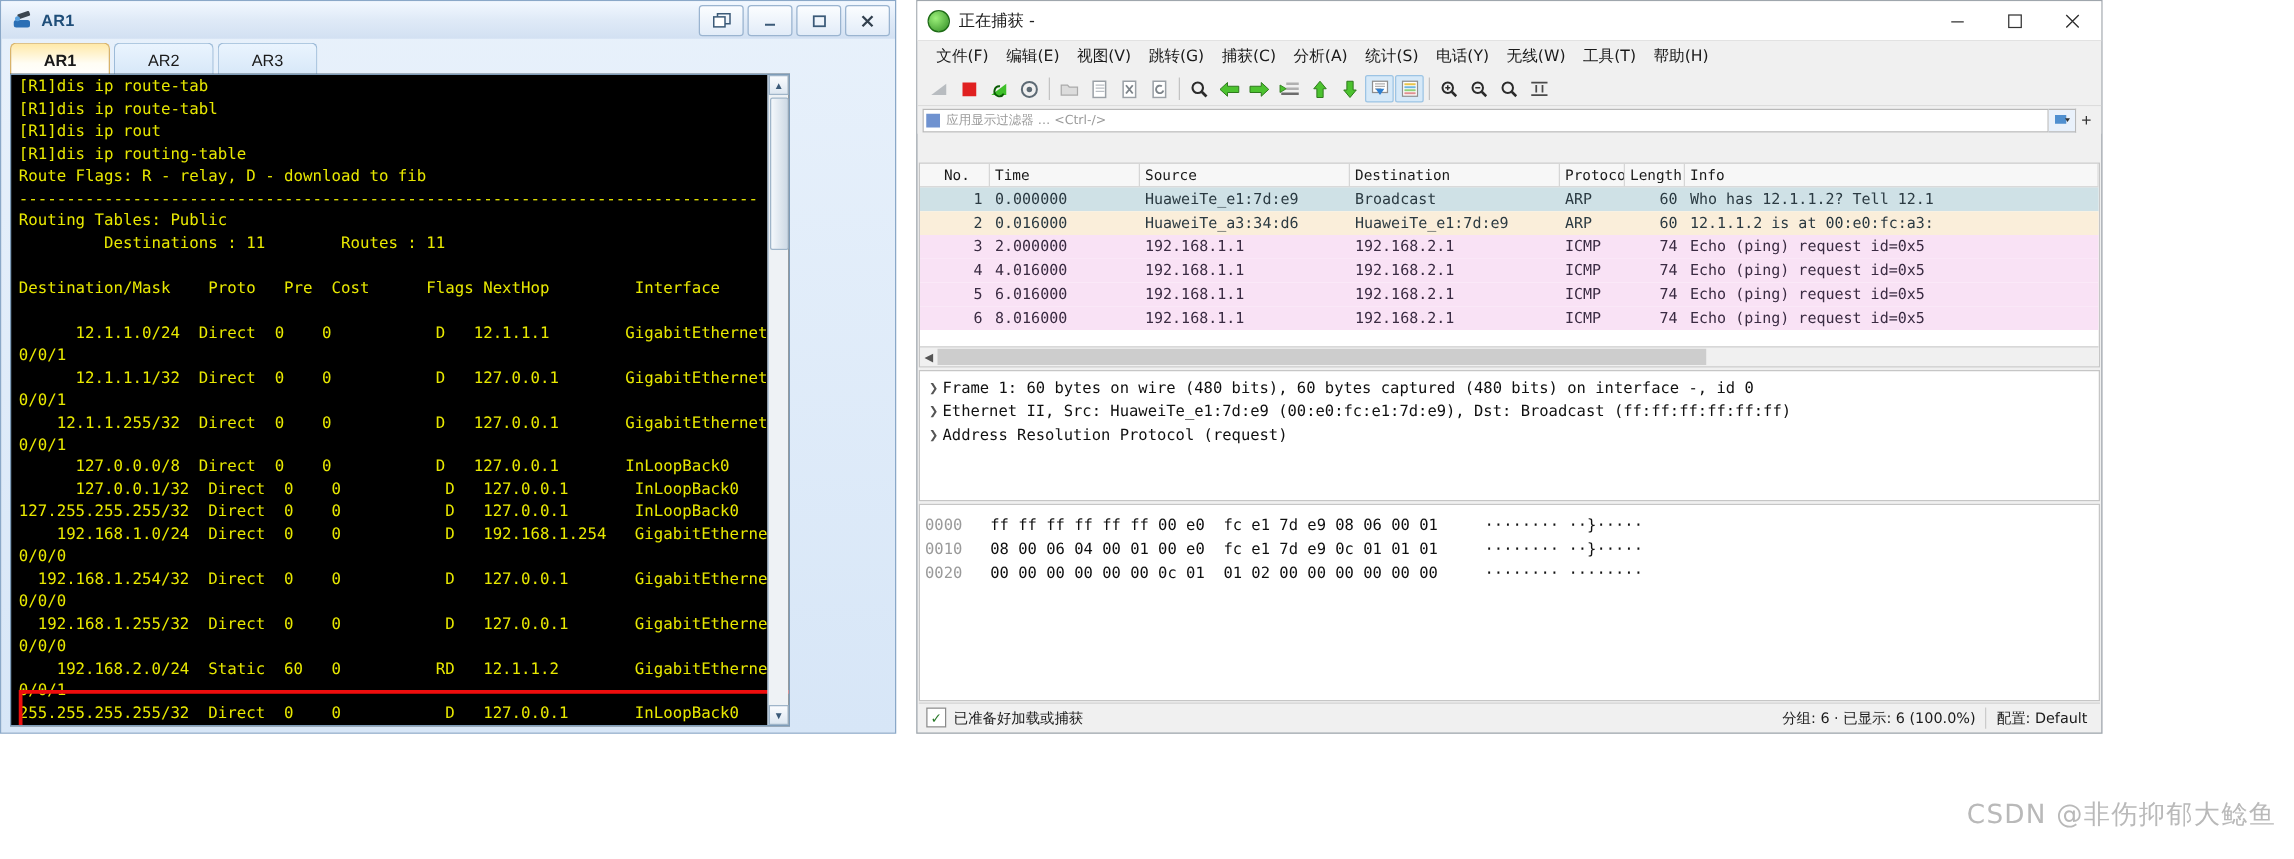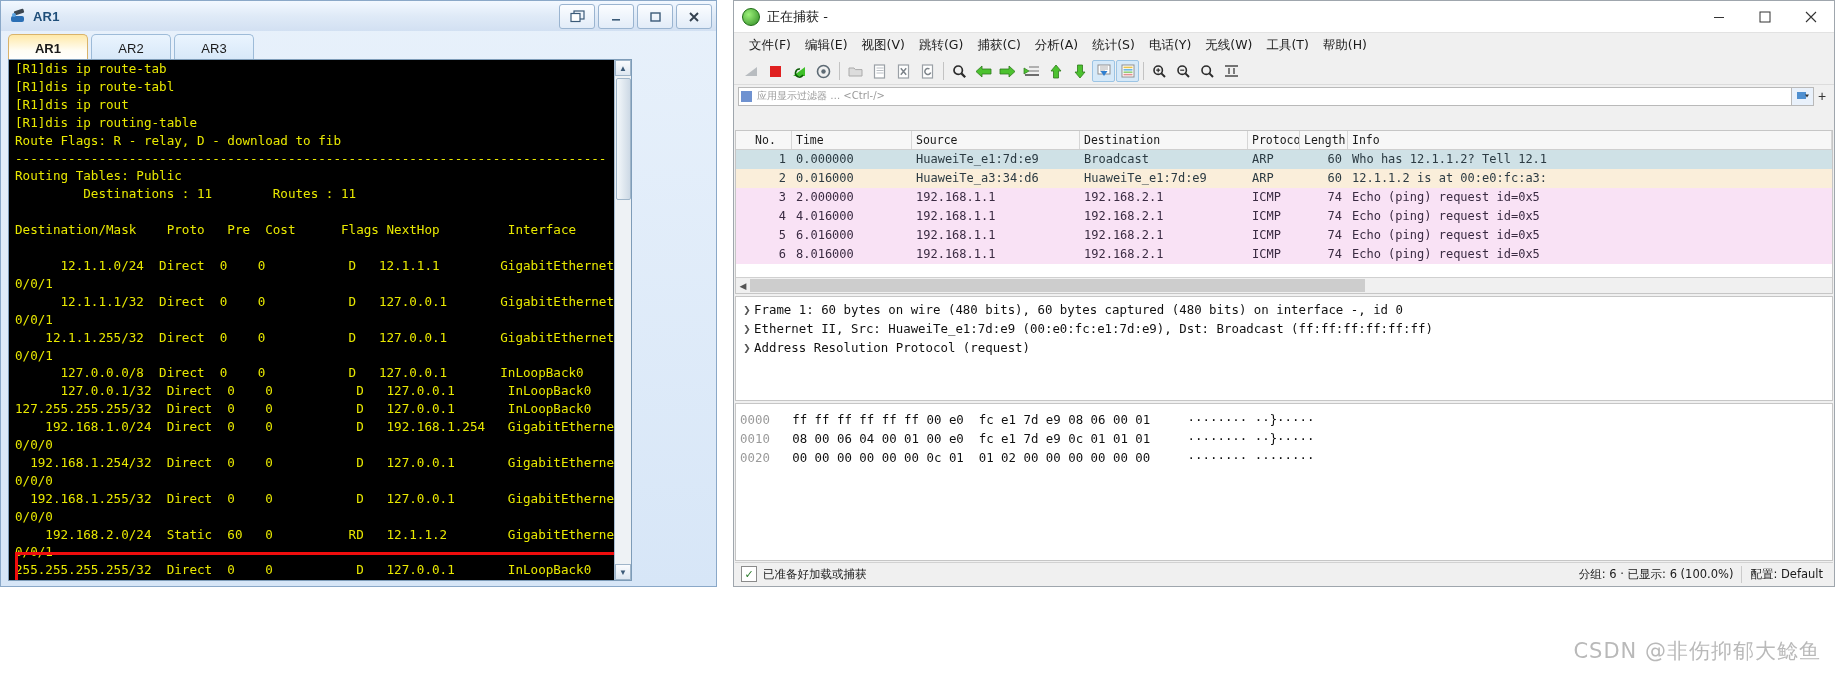--- a/index.html
+++ b/index.html
@@ -39,21 +39,21 @@
     font-size:12.6px;line-height:17.9px;white-space:pre;overflow:hidden;}
   #term-highlight{position:absolute;left:6px;top:492px;width:684px;height:40px;
     border:3px solid #ef0d0d;box-sizing:border-box;pointer-events:none;}
   #term-scroll{position:absolute;right:0;top:0;width:16px;height:520px;background:#eef2f5;border-left:1px solid #a7bdd2;}
   .sbtn{width:16px;height:16px;background:linear-gradient(to bottom,#fafcfe,#dde7f1);
     border:1px solid #9fb5c9;box-sizing:border-box;display:flex;align-items:center;justify-content:center;font-size:8px;color:#3b5a78;}
   #term-scroll .thumb{position:absolute;top:18px;left:1px;width:13px;height:120px;
     background:linear-gradient(to right,#f4f8fb,#cdd9e5);border:1px solid #9fb5c9;border-radius:2px;}
 
   
-  #ws-window{position:absolute;left:733px;top:0;width:1102px;height:587px;background:#f0f0f0;
+  #ws-window{position:absolute;left:733px;top:0;width:949px;height:587px;background:#f0f0f0;
     border:1px solid #9fa6ad;box-sizing:border-box;}
   #ws-titlebar{height:32px;background:#ffffff;display:flex;align-items:center;padding-left:8px;
     border-bottom:1px solid #e2e2e2;box-sizing:border-box;position:relative;}
   #ws-title-icon{width:16px;height:16px;border-radius:50%;
     background:radial-gradient(circle at 35% 35%,#9cf07a,#2f8b23);border:1px solid #1d6b15;margin-right:7px;}
   #ws-title-text{font-size:13px;color:#202020;font-family:"DejaVu Sans",sans-serif;}
   #ws-winbtns{position:absolute;right:0;top:0;height:32px;display:flex;}
   .wsbtn{width:46px;height:32px;display:flex;align-items:center;justify-content:center;color:#333;}
 
   #ws-menubar{height:25px;display:flex;align-items:center;padding-left:8px;background:#f0f0f0;

